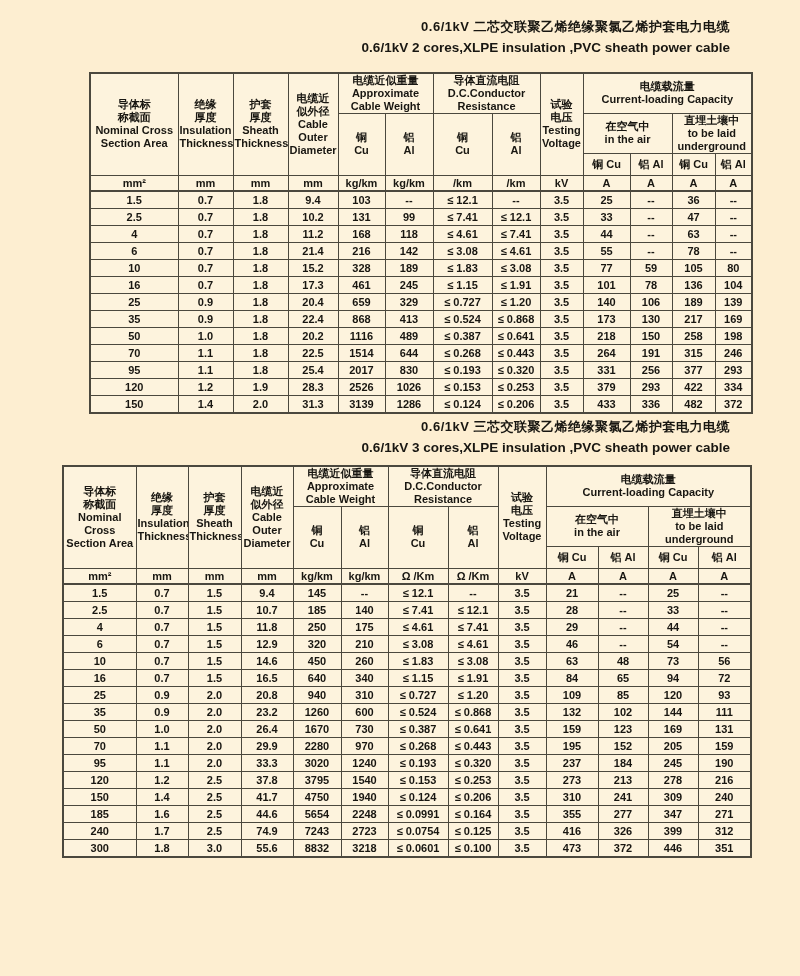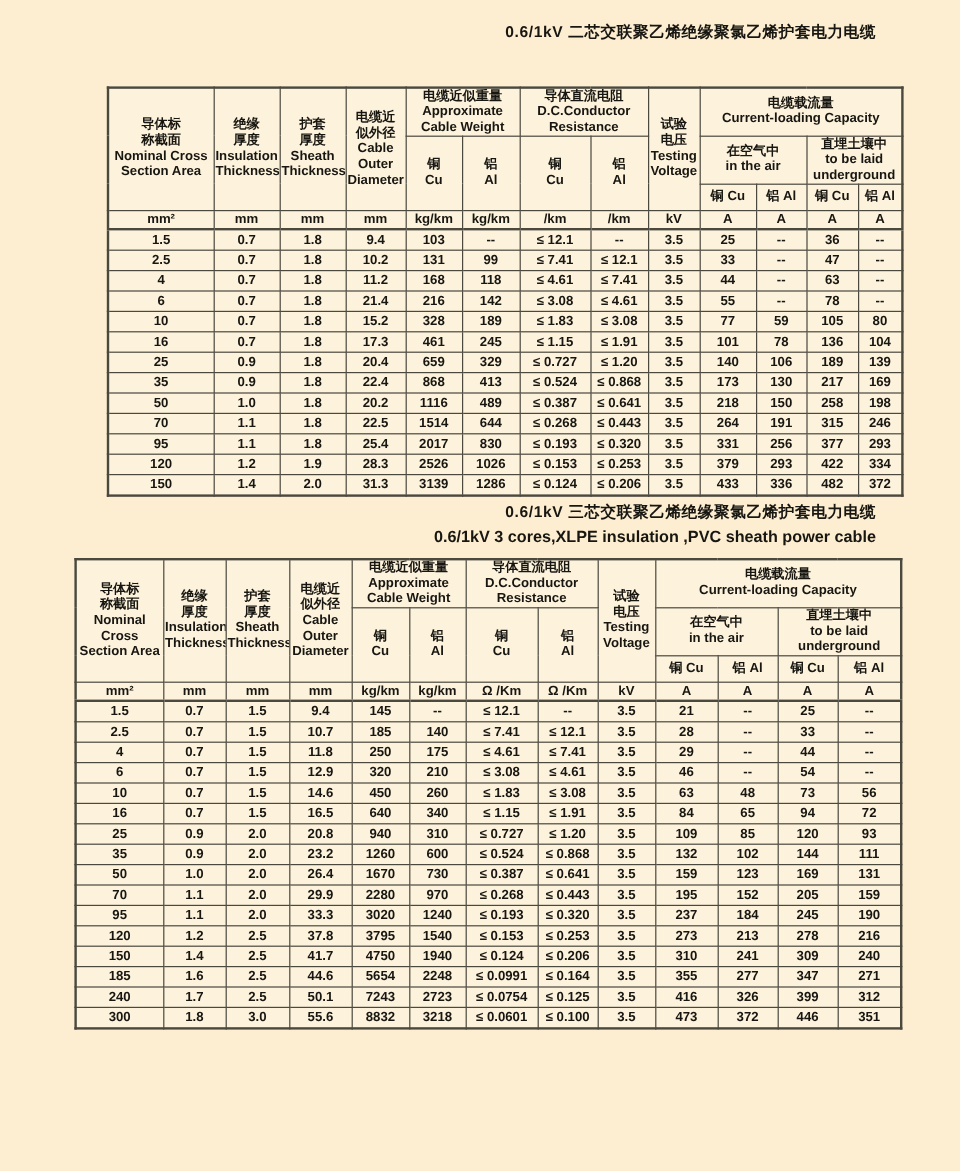--- a/index.html
+++ b/index.html
@@ -66,20 +66,21 @@
     line-height:1;
   }
 </style>
 </head>
 <body>
 
 <div class="page">
 
   <div class="titles" id="titles-1">
     <div class="title-zh">0.6/1kV 二芯交联聚乙烯绝缘聚氯乙烯护套电力电缆</div>
+    <div class="title-en">0.6/1kV 2 cores,XLPE insulation ,PVC sheath power cable</div>
   </div>
 
   <table id="table-1">
     <colgroup>
       <col style="width:88px">
         <col style="width:55px">
         <col style="width:55px">
         <col style="width:50px">
       <col style="width:47px">
         <col style="width:48px">
@@ -658,21 +659,21 @@
           <td>3.5</td>
           <td>355</td>
           <td>277</td>
           <td>347</td>
           <td>271</td>
         </tr>
         <tr>
           <td>240</td>
           <td>1.7</td>
           <td>2.5</td>
-          <td>50.1</td>
+          <td>74.9</td>
           <td>7243</td>
           <td>2723</td>
           <td>≤ 0.0754</td>
           <td>≤ 0.125</td>
           <td>3.5</td>
           <td>416</td>
           <td>326</td>
           <td>399</td>
           <td>312</td>
         </tr>

